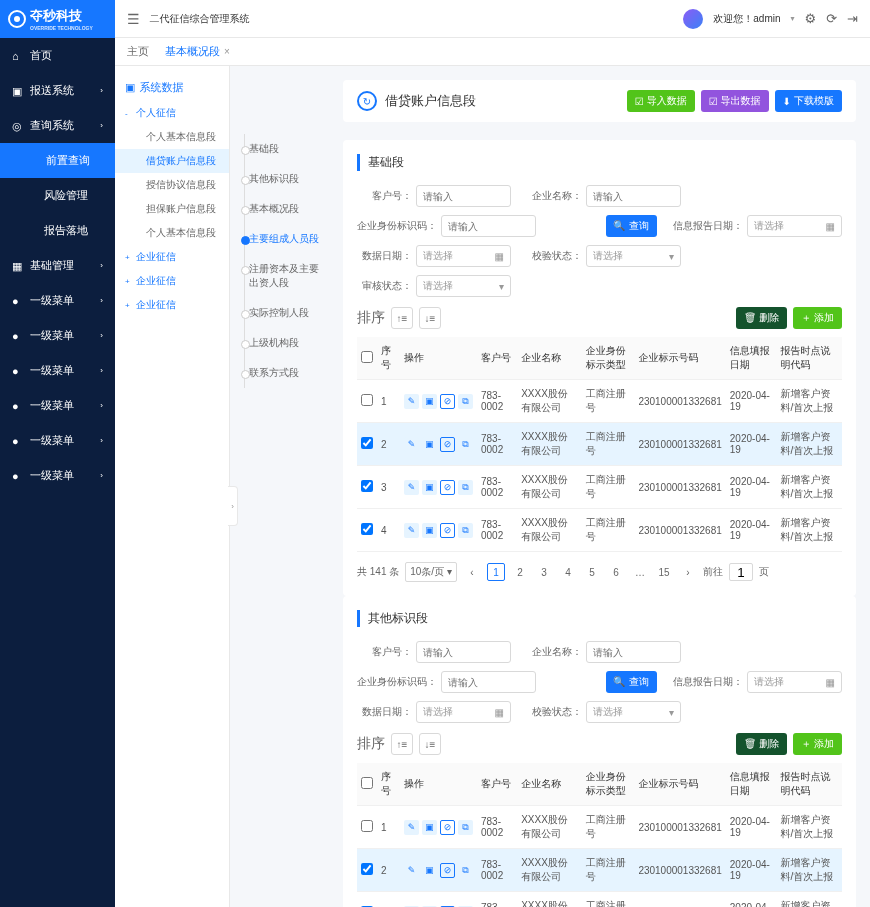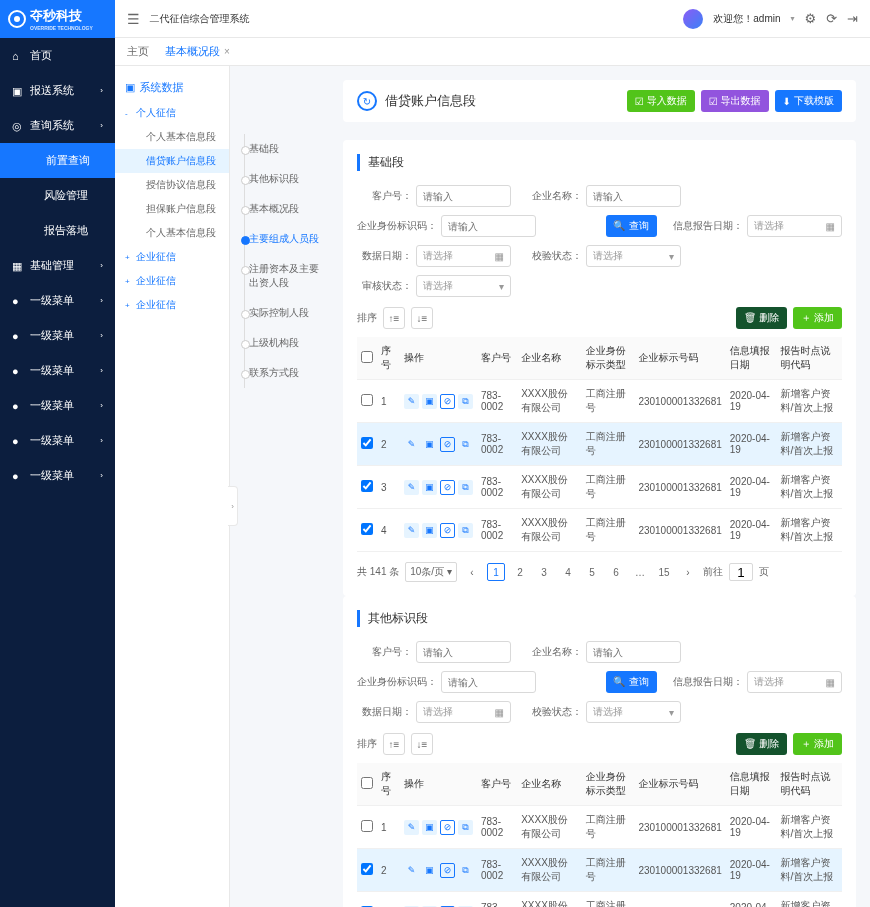--- a/index.html
+++ b/index.html
@@ -50,21 +50,21 @@
 .btn-orange{background:#14532d}
 .card{background:#fff;border-radius:4px;padding:14px}
 .card-title{font-size:12px;font-weight:500;padding-left:8px;border-left:3px solid #1677ff;margin-bottom:14px}
 .filters{display:flex;flex-wrap:wrap;gap:8px 16px;margin-bottom:10px;align-items:center}
 .filter{display:flex;align-items:center;gap:4px}
 .filter label{font-size:10px;color:#666;min-width:55px;text-align:right}
 .filter input,.filter .select{width:95px;height:22px;border:1px solid #d9d9d9;border-radius:3px;padding:0 6px;font-size:10px;color:#999}
 .filter .select{display:flex;align-items:center;justify-content:space-between;cursor:pointer}
 .query-btn{margin-left:auto}
 .sort-row{display:flex;align-items:center;gap:6px;margin-bottom:8px}
-.sort-label{font-size:10px;color:#666}
+.sort-label{font-size:14px;color:#666}
 .sort-btn{width:22px;height:22px;border:1px solid #d9d9d9;border-radius:3px;display:flex;align-items:center;justify-content:center;cursor:pointer;font-size:10px;color:#666}
 .sort-actions{margin-left:auto;display:flex;gap:6px}
 table{width:100%;border-collapse:collapse;font-size:10px}
 th{background:#fafafa;padding:7px 4px;text-align:left;font-weight:500;color:#333;border-bottom:1px solid #f0f0f0}
 td{padding:7px 4px;border-bottom:1px solid #f0f0f0;color:#555}
 tr.hl td{background:#e6f4ff}
 .chk{width:12px;height:12px;cursor:pointer}
 .op-icons{display:flex;gap:3px}
 .op-ic{width:15px;height:15px;border-radius:2px;display:flex;align-items:center;justify-content:center;font-size:9px;cursor:pointer}
 .op-ic.blue{background:#e6f4ff;color:#1677ff}

